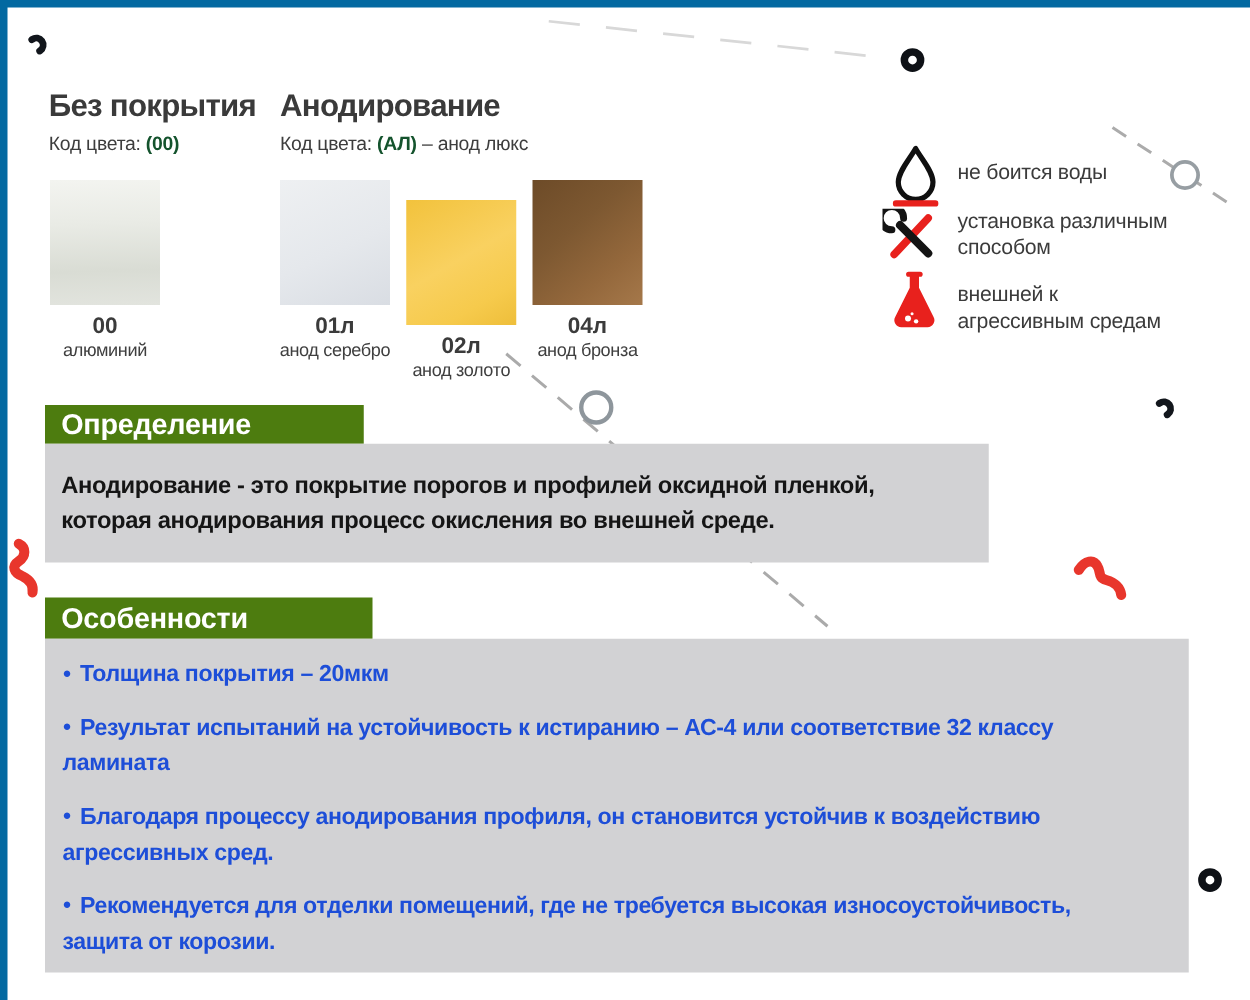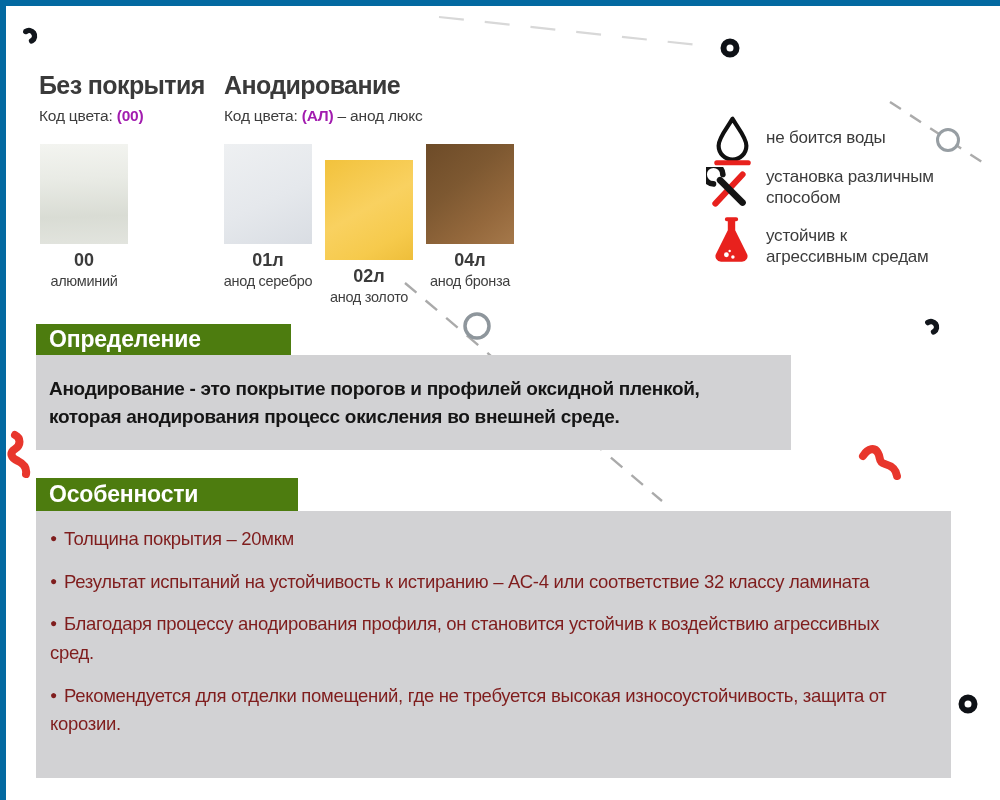--- a/index.html
+++ b/index.html
@@ -9,21 +9,21 @@
     font-family:"Liberation Sans", sans-serif;color:#333;
   }
   svg.decor{position:absolute;left:0;top:0;pointer-events:none;}
   #decor-back{z-index:0;}
   #decor-front{z-index:3;}
   .layer{position:absolute;z-index:1;}
 
   
   .group-title{font-size:25px;font-weight:800;color:#3a3a3a;letter-spacing:-0.6px;line-height:1;}
   .code-line{font-size:15.5px;font-weight:500;color:#3d3d3d;margin-top:9px;letter-spacing:-0.2px;}
-  .code-line .b{font-weight:800;color:#a21caf;}
+  .code-line .b{font-weight:800;color:#14532d;}
 
   
   .swatch{position:absolute;width:80px;}
   .chip{width:88px;height:100px;}
   .chip-00{background:linear-gradient(178deg,#f3f4f0 0%,#e9ebe5 35%,#d9dcd4 72%,#e2e4de 100%);}
   .chip-01{background:linear-gradient(155deg,#eef0f2 0%,#e5e8ec 55%,#d9dde3 100%);}
   .chip-02{background:linear-gradient(150deg,#f2c23c 0%,#f9d160 48%,#f6ca4c 78%,#eebe3a 100%);}
   .chip-04{background:linear-gradient(140deg,#6d4b28 0%,#7d5831 38%,#94683c 72%,#a5784a 100%);}
   .chip-042{background:linear-gradient(155deg,#f2e5ce 0%,#ecdcc1 55%,#e3d1b1 100%);}
   .sw-label{position:absolute;left:-16px;width:120px;top:106px;text-align:center;}
@@ -35,22 +35,22 @@
     font-weight:500;color:#3b3b3b;letter-spacing:-0.2px;}
   .bicon{position:absolute;}
 
   
   .banner{position:absolute;left:30px;background:#4d7c0f;color:#fff;font-weight:800;
     font-size:23px;letter-spacing:-0.2px;padding-left:13px;display:flex;align-items:center;}
   .panel{position:absolute;left:30px;background:#d2d2d4;}
   .def-text{padding:20px 40px 0 13px;font-size:19px;font-weight:600;line-height:1.48;
     color:#151515;letter-spacing:-0.3px;}
   .bullets{padding:14px 40px 6px 14px;}
-  .bullets p{margin:0 0 14px 0;font-size:18.5px;font-weight:400;line-height:1.55;
-    color:#7f1d1d;letter-spacing:-0.3px;}
+  .bullets p{margin:0 0 14px 0;font-size:18.5px;font-weight:700;line-height:1.55;
+    color:#1d4ed8;letter-spacing:-0.3px;}
   .blt{font-size:12px;margin-right:7px;position:relative;top:-3px;}
 </style>
 </head>
 <body>
 
 <div class="canvas">
 
   <svg id="decor-back" class="decor" width="998" height="798" viewBox="0 0 998 798">
     <line x1="399" y1="277" x2="656" y2="495" stroke="#aaaaaa" stroke-width="2.4" stroke-dasharray="15 12"></line>
     <circle cx="471" cy="320" r="12" fill="#ffffff" stroke="#8e969c" stroke-width="3.5"></circle>
@@ -113,21 +113,21 @@
   <div class="benefit-text" style="top:160px;">установка различным способом</div>
 
   <div class="bicon layer" style="left:707px;top:209px;">
     <svg width="37" height="49" viewBox="0 0 40 52">
       <path d="M15 2 L25 2 A2.2 2.2 0 0 1 25 6.4 L24 6.4 L24 16 L36.5 41 A6 6 0 0 1 31.2 50 L8.8 50 A6 6 0 0 1 3.5 41 L16 16 L16 6.4 L15 6.4 A2.2 2.2 0 0 1 15 2 Z" fill="#e8211d"></path>
       <circle cx="14.5" cy="42.5" r="2.6" fill="#ffffff"></circle>
       <circle cx="21.5" cy="45" r="1.9" fill="#ffffff"></circle>
       <circle cx="18" cy="38.5" r="1.3" fill="#ffffff"></circle>
     </svg>
   </div>
-  <div class="benefit-text" style="top:219px;width:175px;">устойчив к агрессивным средам</div>
+  <div class="benefit-text" style="top:219px;width:175px;">внешней к агрессивным средам</div>
 
   <div class="banner" style="top:318px;width:242px;height:31px;">
     <span>Определение</span>
   </div>
   <div class="panel" style="top:349px;width:755px;height:95px;">
     <div class="def-text">Анодирование - это покрытие порогов и профилей оксидной пленкой, которая анодирования процесс окисления во внешней среде.</div>
   </div>
 
   <div class="banner" style="top:472px;width:249px;height:33px;">
     <span>Особенности</span>

